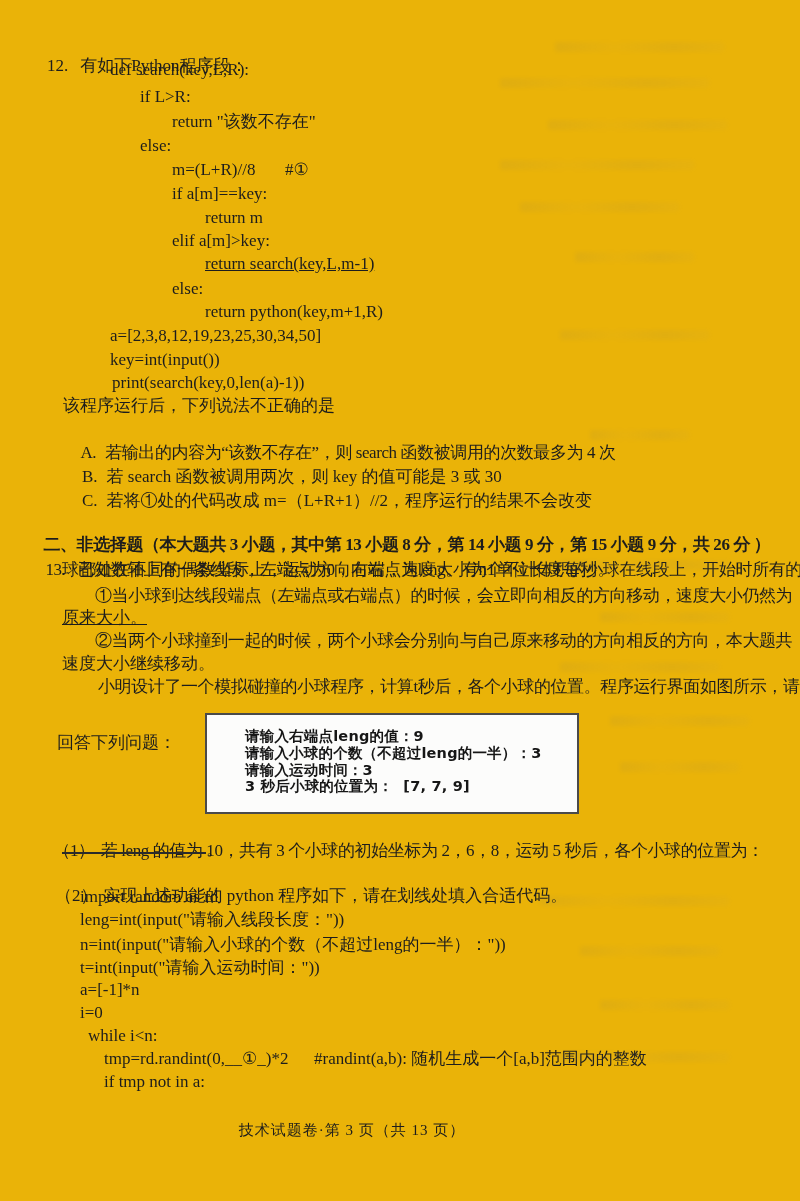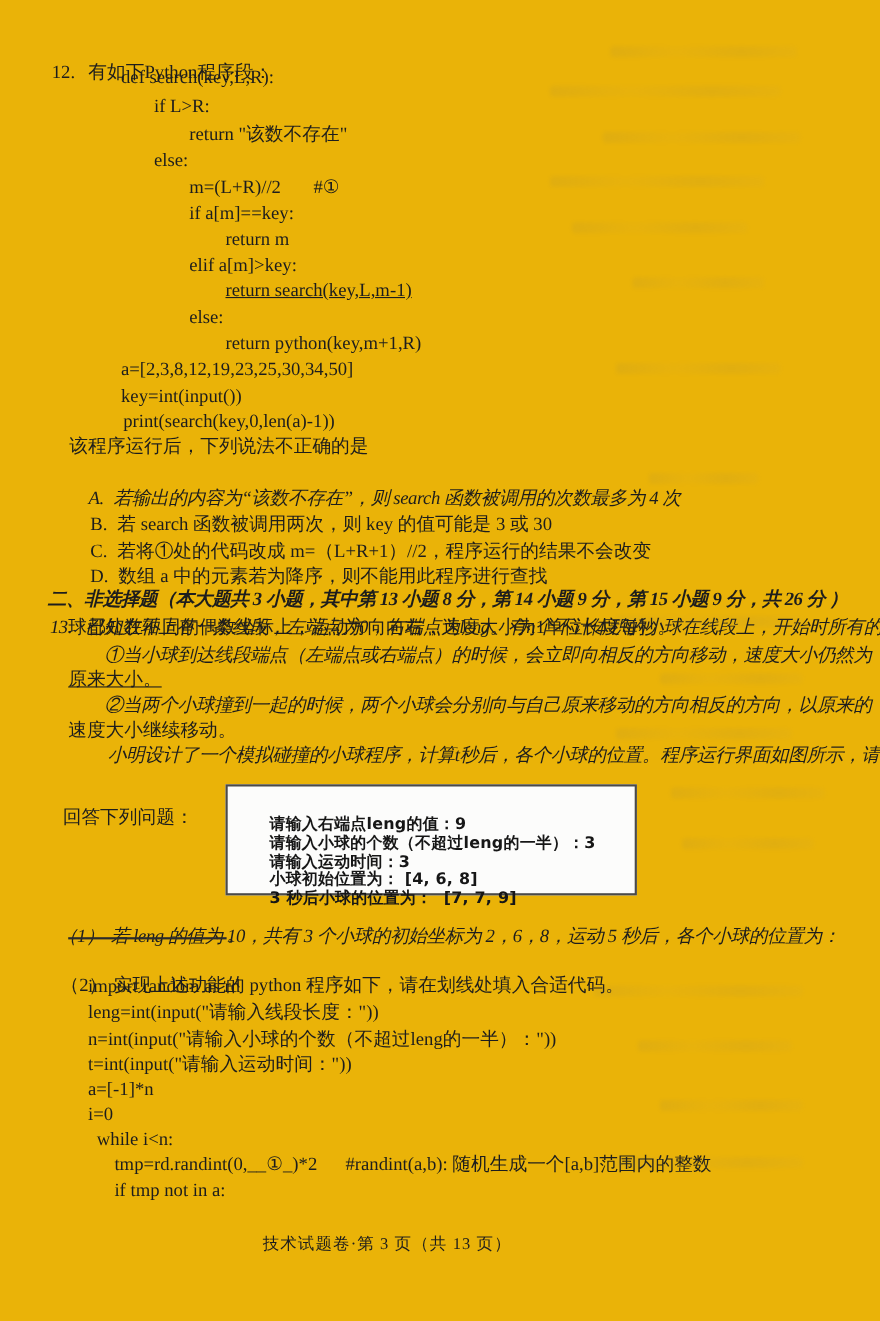--- a/index.html
+++ b/index.html
@@ -13,34 +13,34 @@
     color:#1d1d1d;
     font-family:"Liberation Serif", serif;
   }
   .ln {
     position:absolute;
     white-space:pre;
     font-size:17px;
     line-height:24px;
     color:#1d1d1d;
   }
-  .tight { letter-spacing:-0.4px;font-style:italic; }
+  .tight { letter-spacing:-0.4px; }
   .num { display:inline-block; }
   .after-num { margin-left:12px; }
   .after-label { margin-left:6px; }
   .opt-label { display:inline-block; }
   .opt-text { margin-left:9px; }
   .bold { font-weight:bold; }
   .console-box {
     position:absolute;
     left:205px; top:713px;
     width:374px; height:101px;
     border:2px solid #4a4a4a;
     background:#fcfcfb;
-    padding:27px 0 0 38px;
+    padding:13px 0 0 38px;
   }
   .console-line {
     font-family:"DejaVu Sans", sans-serif;
     font-weight:bold;
     font-size:14.5px;
     line-height:16.8px;
     white-space:pre;
     letter-spacing:0.2px;
     color:#161616;
   }
@@ -72,21 +72,21 @@
 <div class="page">
 
   <div class="ln" style="left:30px; top:30px;">
     <span class="num">12.</span><span class="after-num">有如下Python程序段：</span>
   </div>
 
   <div class="ln" style="left:110px; top:58px;">def search(key,L,R):</div>
   <div class="ln" style="left:140px; top:85px;">if L&gt;R:</div>
   <div class="ln" style="left:172px; top:110px;">return "该数不存在"</div>
   <div class="ln" style="left:140px; top:134px;">else:</div>
-  <div class="ln" style="left:172px; top:158px;">m=(L+R)//2</div>
+  <div class="ln" style="left:172px; top:158px;">m=(L+R)//8</div>
   <div class="ln" style="left:285px; top:158px;">#①</div>
   <div class="ln" style="left:172px; top:182px;">if a[m]==key:</div>
   <div class="ln" style="left:205px; top:206px;">return m</div>
   <div class="ln" style="left:172px; top:229px;">elif a[m]&gt;key:</div>
   <div class="ln" style="left:205px; top:252px;text-decoration:underline;">return search(key,L,m-1)</div>
   <div class="ln" style="left:172px; top:277px;">else:</div>
   <div class="ln" style="left:205px; top:300px;">return python(key,m+1,R)</div>
   <div class="ln" style="left:110px; top:324px;">a=[2,3,8,12,19,23,25,30,34,50]</div>
   <div class="ln" style="left:110px; top:348px;">key=int(input())</div>
   <div class="ln" style="left:112px; top:371px;">print(search(key,0,len(a)-1))</div>
@@ -94,44 +94,40 @@
   <div class="ln" style="left:63px; top:394px;">该程序运行后，下列说法不正确的是</div>
   <div class="ln tight" style="left:65px; top:417px;">
     <span class="opt-label">A.</span><span class="opt-text">若输出的内容为“该数不存在”，则 search 函数被调用的次数最多为 4 次</span>
   </div>
   <div class="ln" style="left:65px; top:441px;">
     <span class="opt-label">B.</span><span class="opt-text">若 search 函数被调用两次，则 key 的值可能是 3 或 30</span>
   </div>
   <div class="ln" style="left:65px; top:465px;">
     <span class="opt-label">C.</span><span class="opt-text">若将①处的代码改成 m=（L+R+1）//2，程序运行的结果不会改变</span>
   </div>
-  <div class="ln" style="left:65px; top:488px;">
-    <span class="opt-label">D.</span><span class="opt-text">数组 a 中的元素若为降序，则不能用此程序进行查找</span>
-  </div>
 
   <div class="ln tight" style="left:28px; top:509px;">
     <span class="bold">二、非选择题</span><span class="bold">（本大题共 3 小题，其中第 13 小题 8 分，第 14 小题 9 分，第 15 小题 9 分，共 26 分 ）</span>
   </div>
 
   <div class="ln tight" style="left:30px; top:534px;">
     <span class="num">13.</span><span class="after-num">已知数轴上有一条线段，左端点为0，右端点为leng。有n个不计体积的小球在线段上，开始时所有的小</span>
   </div>
   <div class="ln" style="left:62px; top:558px;">球都处在不同的偶数坐标上，运动方向向右，速度大小为1单位长度每秒。</div>
   <div class="ln tight" style="left:95px; top:584px;">①当小球到达线段端点（左端点或右端点）的时候，会立即向相反的方向移动，速度大小仍然为</div>
   <div class="ln" style="left:62px; top:606px;text-decoration:underline;">原来大小。</div>
-  <div class="ln tight" style="left:95px; top:629px;">②当两个小球撞到一起的时候，两个小球会分别向与自己原来移动的方向相反的方向，以原来的</div>
+  <div class="ln tight" style="left:95px; top:629px;">②当两个小球撞到一起的时候，两个小球会分别向与自己原来移动的方向相反的方向，本大题共</div>
   <div class="ln" style="left:62px; top:652px;">速度大小继续移动。</div>
   <div class="ln tight" style="left:98px; top:675px;">小明设计了一个模拟碰撞的小球程序，计算t秒后，各个小球的位置。程序运行界面如图所示，请</div>
   <div class="ln" style="left:57px; top:731px;">回答下列问题：</div>
 
   <div class="console-box">
     <div class="console-line">请输入右端点leng的值：9</div>
     <div class="console-line">请输入小球的个数（不超过leng的一半）：3</div>
     <div class="console-line">请输入运动时间：3</div>
-    <div class="console-line">小球初始位置为： [4, 6, 8]</div>
     <div class="console-line">3 秒后小球的位置为：  [7, 7, 9]</div>
   </div>
 
   <div class="ln tight" style="left:38px; top:815px;">
     <span>（1）</span><span class="after-label">若 leng 的值为 10，共有 3 个小球的初始坐标为 2，6，8，运动 5 秒后，各个小球的位置为：</span>
   </div>
   <div class="answer-blank"></div>
   <div class="ln" style="left:206px; top:838px;">。</div>
 
   <div class="ln" style="left:38px; top:860px;text-align:right;">

